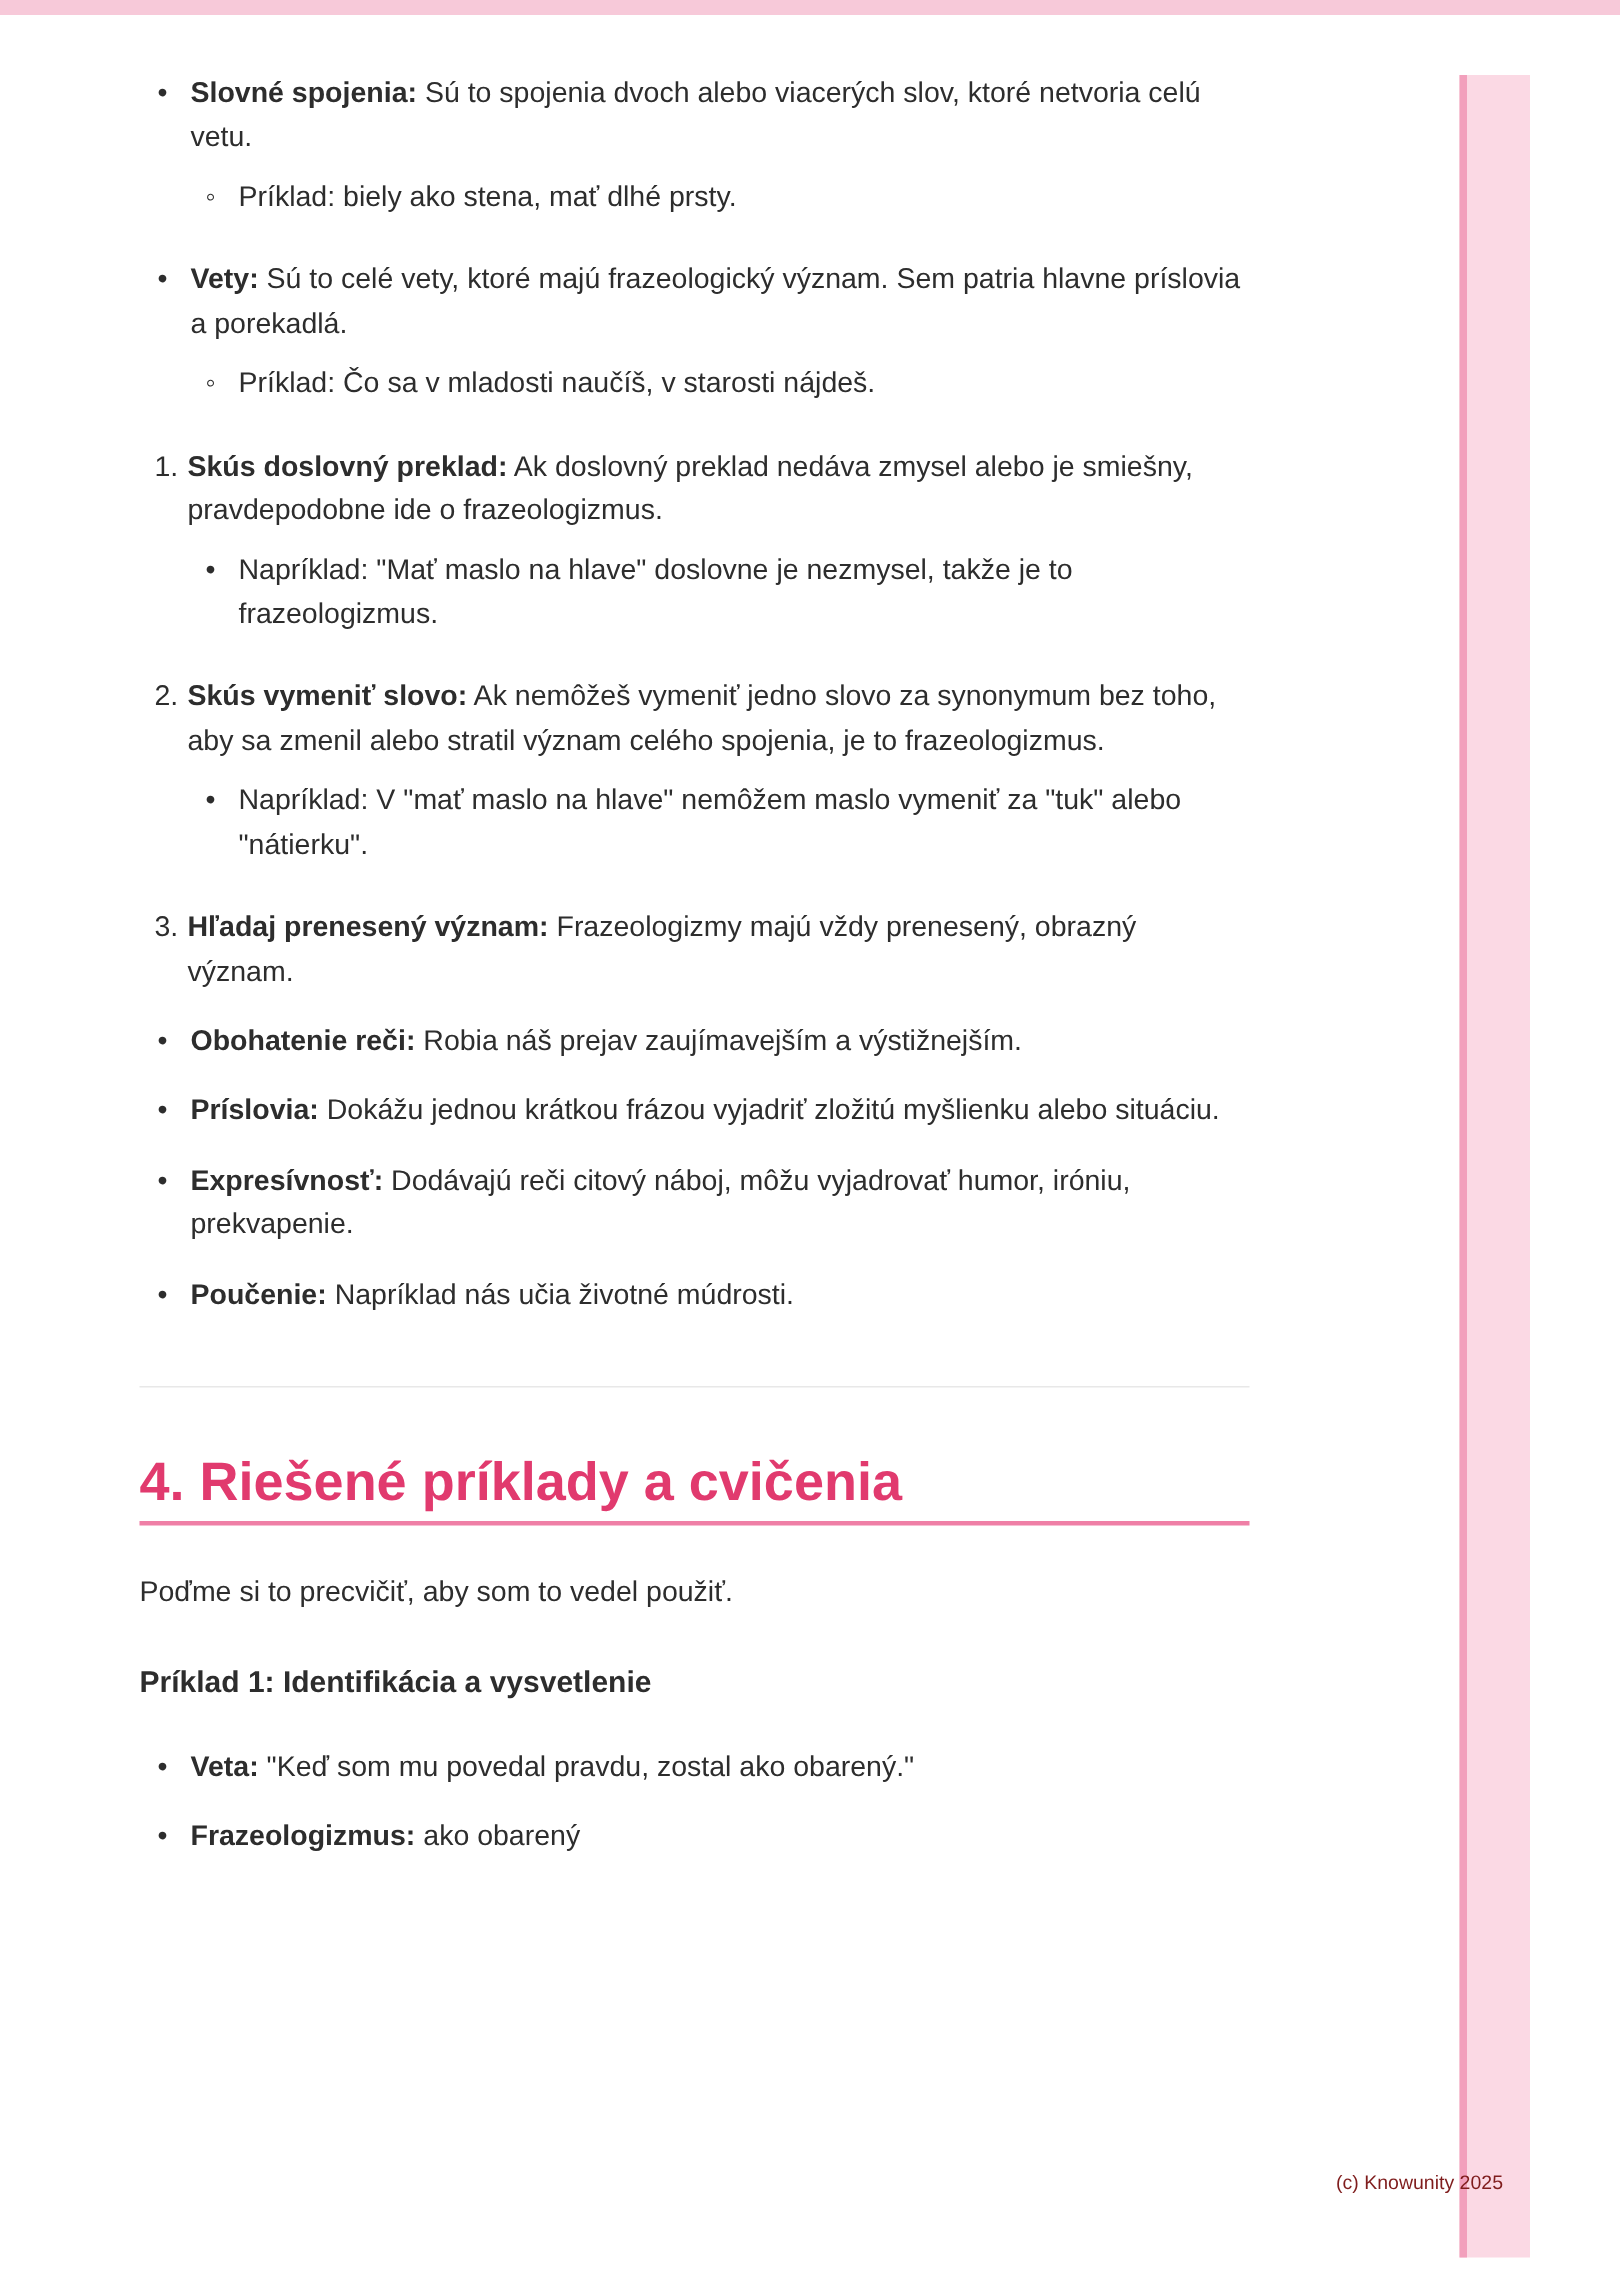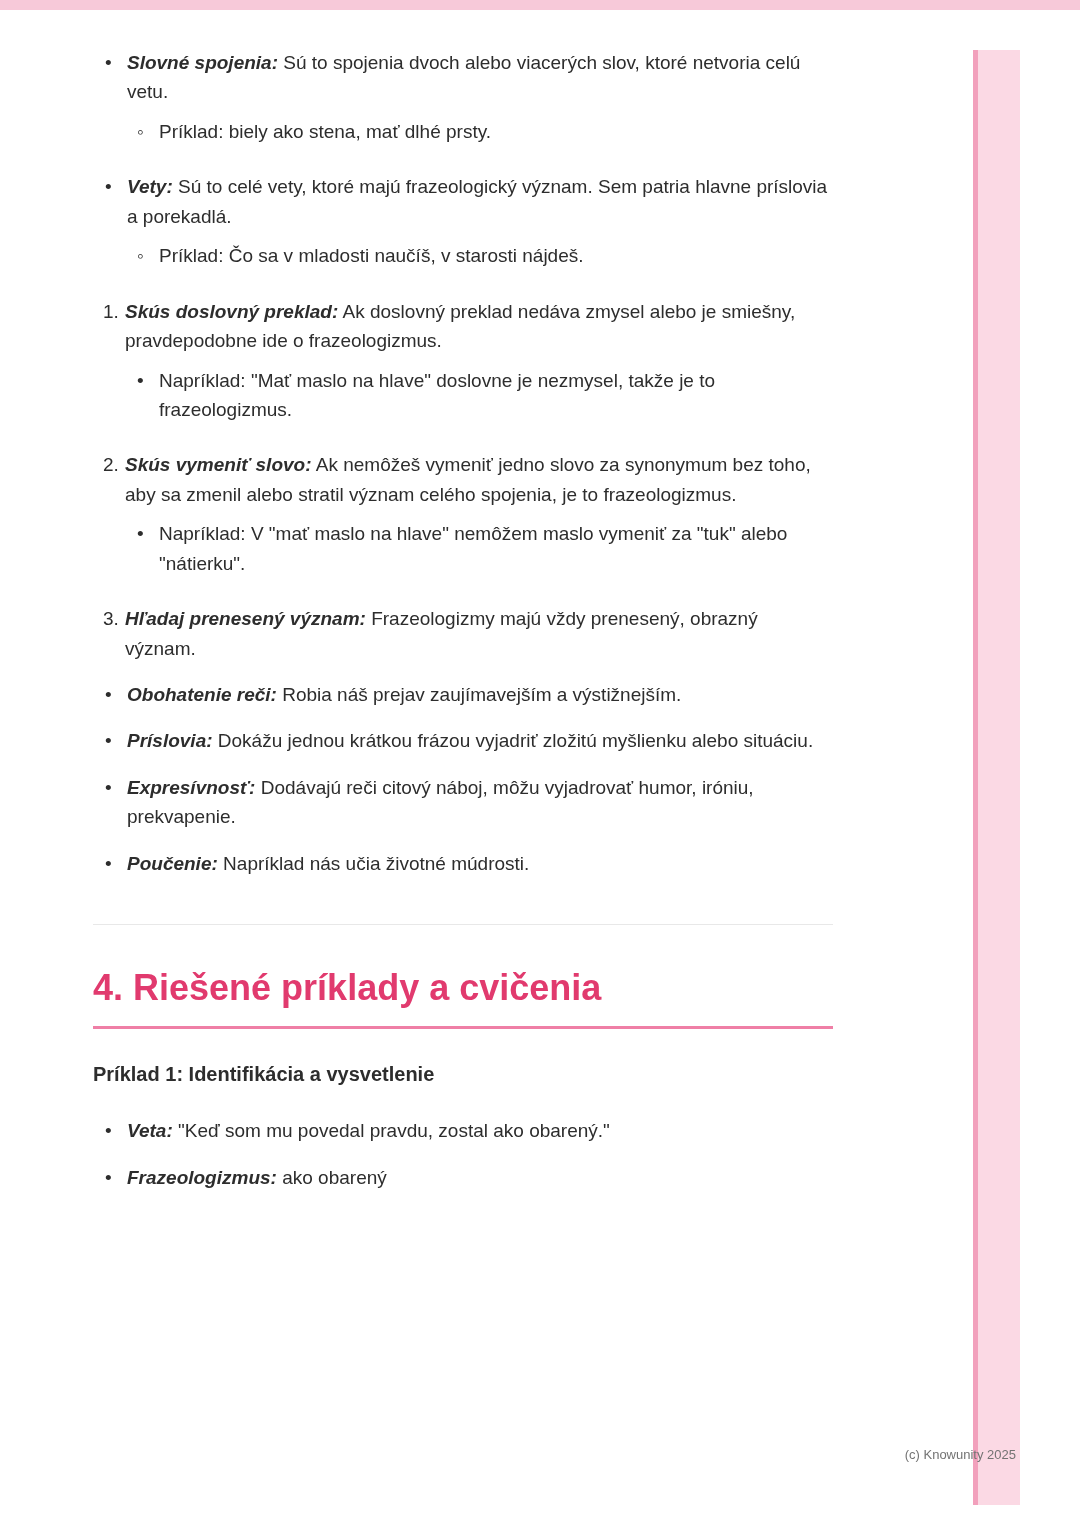--- a/index.html
+++ b/index.html
@@ -15,45 +15,45 @@
   }
   .right-stripe{
     position:absolute;top:50px;right:60px;width:42px;height:1455px;
     background:#fbd9e4;
     border-left:5px solid #f2a0bc;
   }
   .content{
     position:absolute;left:93px;top:48px;width:740px;
     font-size:19px;line-height:1.55;
   }
-  .b{font-weight:bold;font-style:italic;}
+  .b{font-weight:bold;}
   .i{}
   .li{display:flex;align-items:flex-start;margin:0 0 17px 0;}
   .li .marker{flex:none;width:24px;}
   .li.level1{padding-left:12px;}
   .li.level1 .marker{width:22px;}
   .li.level2{padding-left:44px;margin-top:-7px;margin-bottom:26px;}
   .li.level2 .marker{width:22px;}
   .li.ordered{padding-left:10px;}
   .li .txt{flex:1;}
   .h2{
     color:#ee5a9a;font-weight:bold;font-size:27px;line-height:1.3;
     margin:40px 0 26px 0;
   }
   .h1{
     color:#e13a6e;font-weight:bold;font-size:36px;line-height:1.25;
-    margin:40px 0 0 0;padding-bottom:16px;border-bottom:3px solid #ef7fa6;
+    margin:40px 0 0 0;padding-bottom:4px;border-bottom:3px solid #ef7fa6;
   }
   .h1 + .para{margin-top:30px;}
   .h3{font-weight:bold;font-size:20px;margin:30px 0 26px 0;}
   .para{margin:0 0 26px 0;}
   .hr{height:1px;background:#e8e8e8;margin:46px 0 0 0;}
   .footer{
-    position:absolute;right:64px;bottom:66px;
-    font-size:13px;color:#737373;
+    position:absolute;right:78px;bottom:66px;
+    font-size:13px;color:#7f1d1d;
   }
 </style>
 </head>
 <body>
 
 <div class="top-strip"></div>
 <div class="right-stripe"></div>
 
 <div class="content">
     <div class="li level1">
@@ -103,20 +103,21 @@
     <div class="li level1">
       <span class="marker">•</span>
       <span class="txt"><span class="b ">Expresívnosť:</span><span class=""> Dodávajú reči citový náboj, môžu vyjadrovať humor, iróniu, prekvapenie.</span></span>
     </div>
     <div class="li level1">
       <span class="marker">•</span>
       <span class="txt"><span class="b ">Poučenie:</span><span class=""> Napríklad nás učia životné múdrosti.</span></span>
     </div>
     <div class="hr"></div>
     <div class="h1">4. Riešené príklady a cvičenia</div>
+    <p class="para"><span class="">Poďme si to precvičiť, aby som to vedel použiť.</span></p>
     <div class="h3">Príklad 1: Identifikácia a vysvetlenie</div>
     <div class="li level1">
       <span class="marker">•</span>
       <span class="txt"><span class="b ">Veta:</span><span class=""> "Keď som mu povedal pravdu, zostal </span><span class="i">ako obarený</span><span class="">."</span></span>
     </div>
     <div class="li level1">
       <span class="marker">•</span>
       <span class="txt"><span class="b ">Frazeologizmus:</span><span class=""> </span><span class="i">ako obarený</span></span>
     </div>
   </div>

